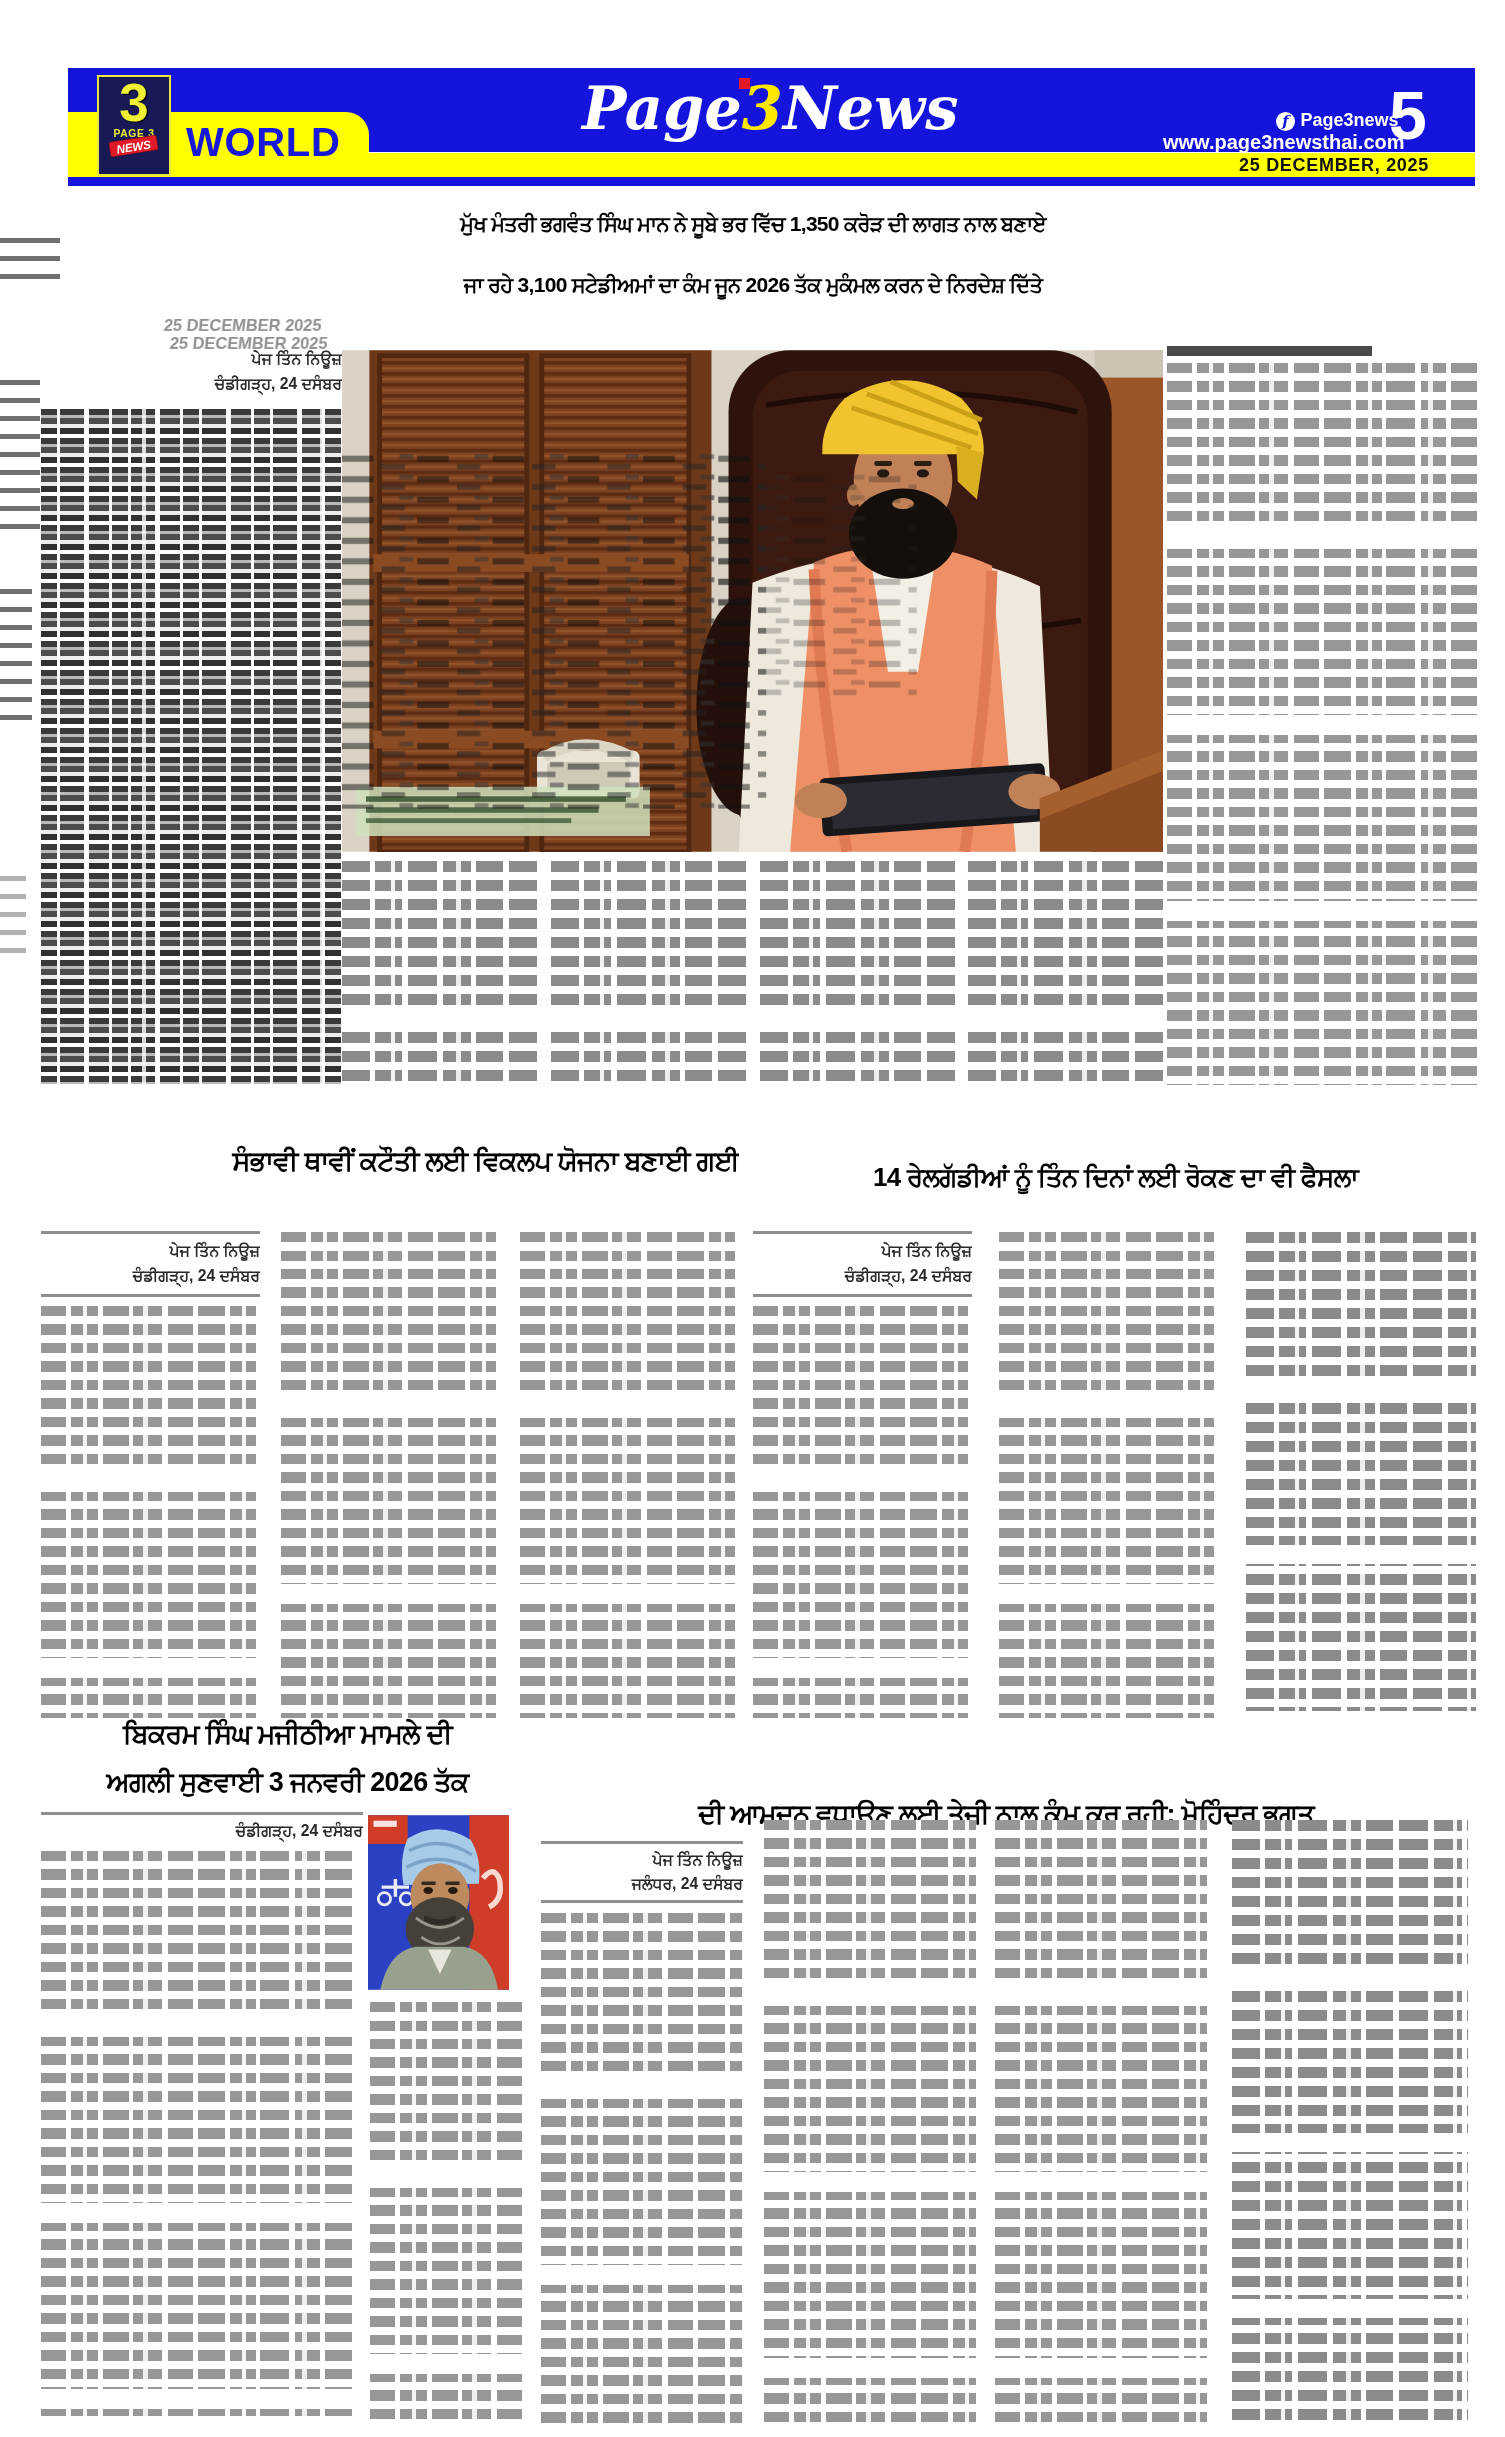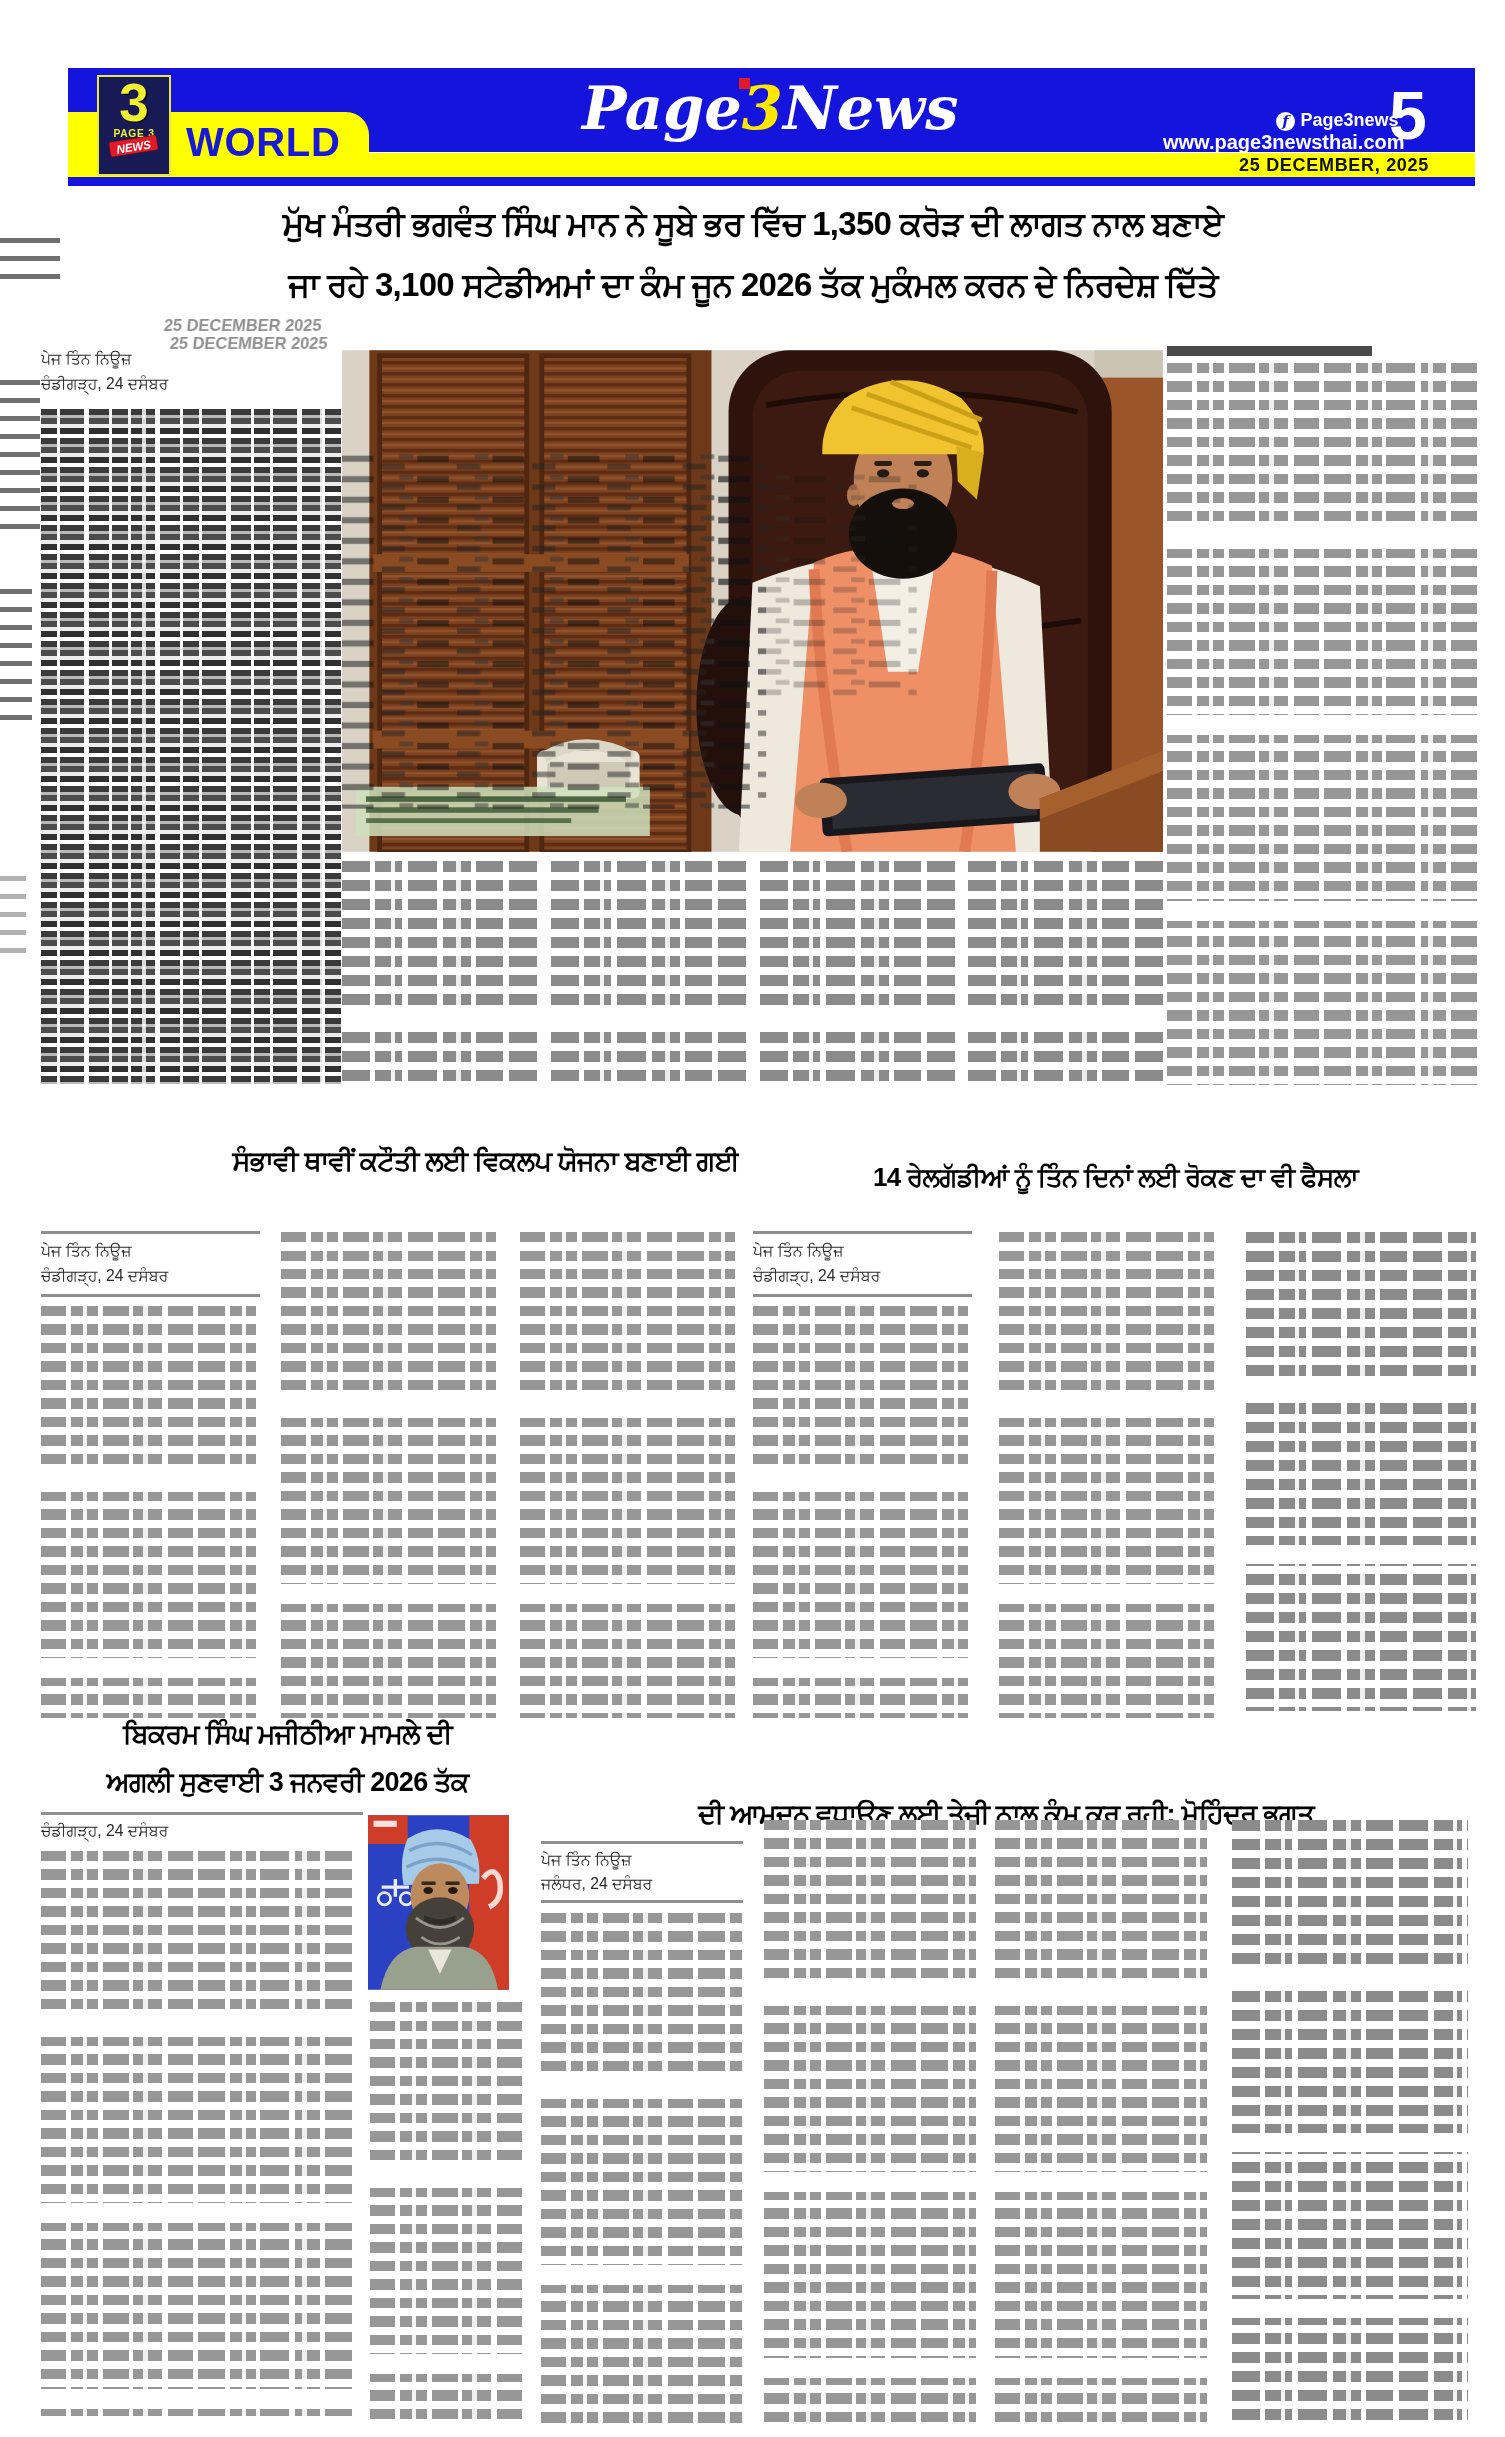--- a/index.html
+++ b/index.html
@@ -29,30 +29,30 @@
              color:#1414dd;font-family:"DejaVu Serif",serif;font-weight:bold;font-style:italic;
              font-size:15px;line-height:19px;text-align:center;margin-right:5.5px;vertical-align:middle;}
   .www{color:#fff;font-weight:bold;font-size:20px;white-space:nowrap;}
   .pageno{color:#fff;font-weight:bold;font-size:68px;line-height:68px;}
   .issue-date{font-weight:bold;font-size:18px;color:#2b2b2b;filter:blur(0.5px) contrast(1.3);
               letter-spacing:0.7px;white-space:nowrap;text-align:right;}
 
   
   .hl{font-weight:bold;color:#0c0c0c;text-align:center;white-space:nowrap;overflow:hidden;}
   .garble{filter:blur(0.5px) contrast(1.25);letter-spacing:-0.7px;}
-  .hl-main{font-size:33px;line-height:59px;}
+  .hl-main{font-size:21px;line-height:59px;}
   .hl-sub{font-size:27px;line-height:44px;}
   .hl-sub2{font-size:26px;line-height:44px;}
   .hl-bot{font-size:27px;line-height:48px;}
   .ghost{color:#8f8f8f;font-weight:bold;font-size:16.4px;line-height:18px;
          transform:skewX(-6deg);filter:blur(0.3px);white-space:nowrap;}
 
   
   .rule{background:#8f8f8f;height:3.4px;}
-  .dl{font-weight:normal;color:#2a2a2a;text-align:left;font-size:15.7px;line-height:22px;
+  .dl{font-weight:bold;color:#2a2a2a;text-align:right;font-size:15.7px;line-height:22px;
       filter:blur(0.4px);white-space:nowrap;overflow:hidden;}
 
   
   .fz{background-image:
       repeating-linear-gradient(180deg,rgba(255,255,255,0) 0 166px,#fff 166px 186px),
       repeating-linear-gradient(90deg,rgba(255,255,255,0) 0 25px,#fff 25px 30px,rgba(255,255,255,0) 30px 57px,#fff 57px 62px,rgba(255,255,255,0) 62px 88px,#fff 88px 92px,rgba(255,255,255,0) 92px 121px,#fff 121px 127px),
       repeating-linear-gradient(90deg,rgba(255,255,255,0) 0 42px,rgba(255,255,255,.9) 42px 46px,rgba(255,255,255,0) 46px 102px,rgba(255,255,255,.85) 102px 107px,rgba(255,255,255,0) 107px 159px),
       repeating-linear-gradient(180deg,#979797 0 10.3px,#fff 10.3px 18.5px);}
   .fz-med{background-image:
       repeating-linear-gradient(180deg,rgba(255,255,255,0) 0 147px,#fff 147px 166px),

